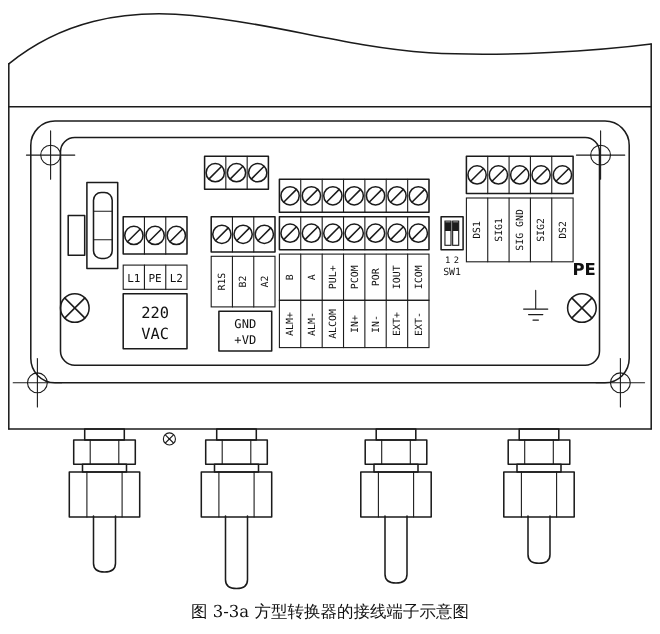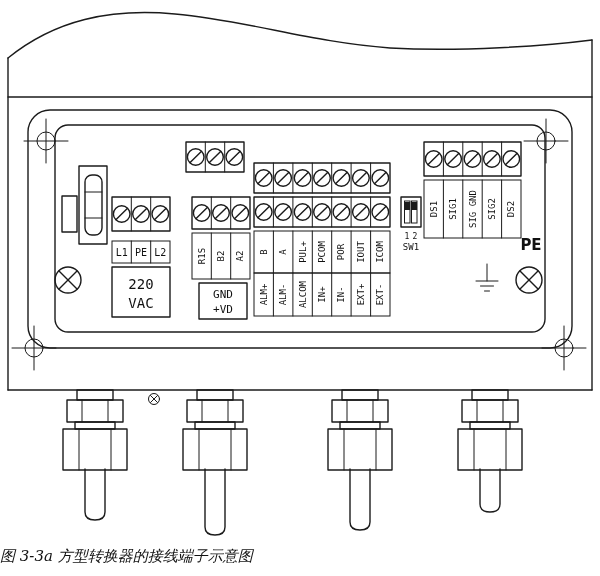--- a/index.html
+++ b/index.html
@@ -9,22 +9,22 @@
   .ln{fill:none;stroke:#1b1b1b;stroke-width:1.4;stroke-linecap:round;stroke-linejoin:round;}
   .lnthin{fill:none;stroke:#1b1b1b;stroke-width:1;stroke-linecap:round;}
   .fillk{fill:#1b1b1b;stroke:none;}
   text{fill:#111;stroke:none;font-family:"DejaVu Sans Mono",monospace;}
   .t8{font-size:8px;}
   .t9{font-size:9px;}
   .t10{font-size:10px;}
   .t11{font-size:11px;}
   .t14{font-size:14px;}
   .pe{font-size:15px;font-weight:bold;font-family:"DejaVu Sans",sans-serif;}
-  .caption{position:absolute;left:0;right:0;top:547px;text-align:left;font-size:15px;
-           color:#111;font-family:"DejaVu Serif",serif;font-style:italic;}
+  .caption{position:absolute;left:0;right:0;top:547px;text-align:center;font-size:15px;
+           color:#111;font-family:"DejaVu Serif",serif;}
 </style>
 </head>
 <body>
 
 <div class="page">
 <svg width="600" height="545" viewBox="0 0 600 545">
   <defs>
     <g id="screw">
       <circle cx="0" cy="0" r="8.3" class="ln"></circle>
       <line x1="-5.6" y1="5.6" x2="5.6" y2="-5.6" class="ln"></line>

